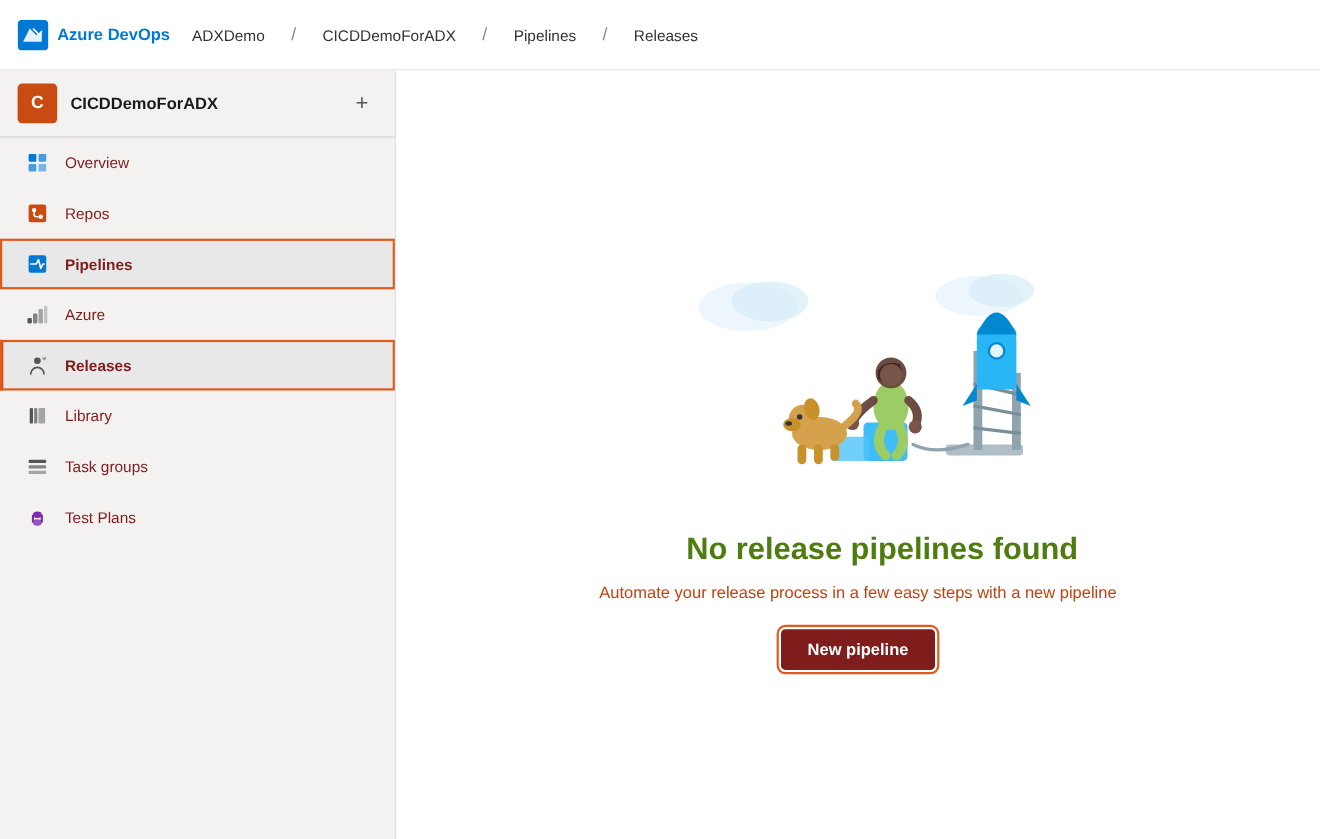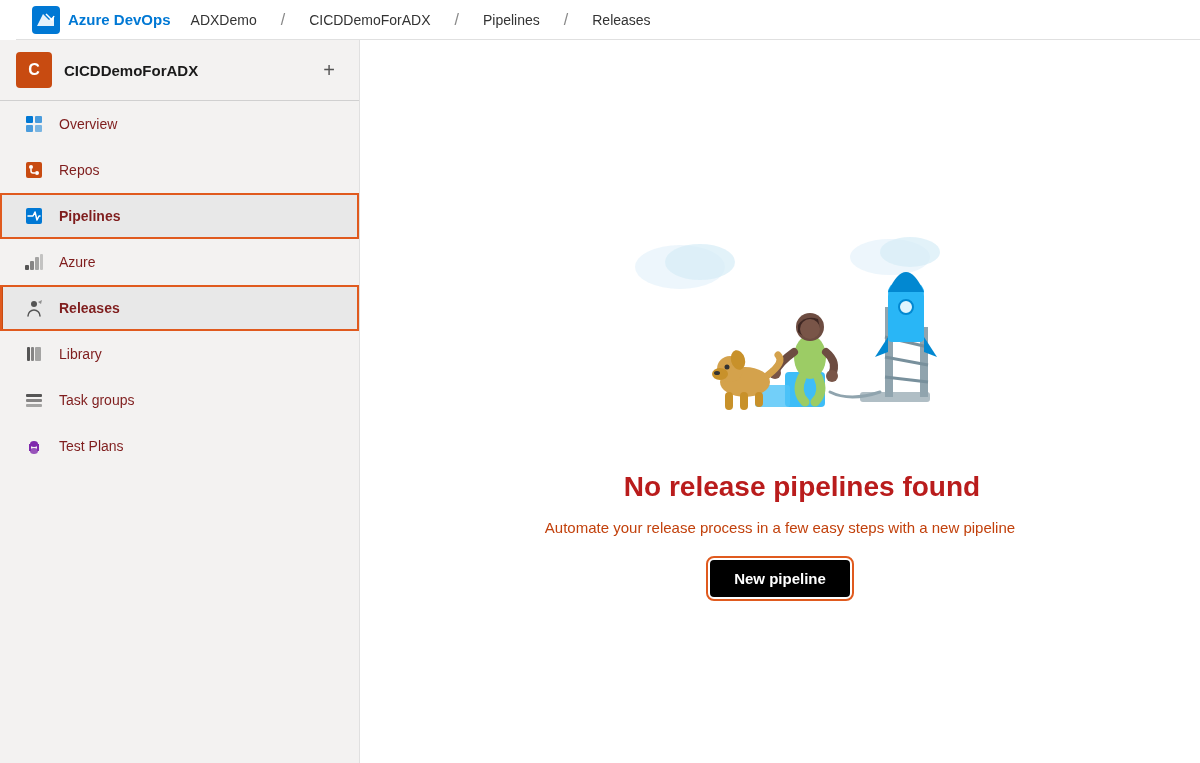--- a/index.html
+++ b/index.html
@@ -1,28 +1,27 @@
 <!DOCTYPE html>
 <html><head>
   <meta charset="utf-8">
   <style>
     * { box-sizing: border-box; margin: 0; padding: 0; }
     body { font-family: 'Segoe UI', Arial, sans-serif; background: #fff; display: flex; flex-direction: column; height: 763px; overflow: hidden; }
 
     
     .topbar {
-      height: 40px;
+      height: 64px;
       background: #fff;
       border-bottom: 1px solid #e0e0e0;
       display: flex;
       align-items: center;
       padding: 0 16px;
       gap: 20px;
       flex-shrink: 0;
-      margin-left: 16px;
     }
     .topbar-logo {
       display: flex;
       align-items: center;
       gap: 8px;
       color: #0078d4;
       font-weight: 600;
       font-size: 15px;
     }
     .azure-logo-icon {
@@ -155,30 +154,30 @@
       text-align: center;
     }
     .empty-illustration {
       width: 380px;
       height: 240px;
       margin-bottom: 8px;
     }
     .empty-title {
       font-size: 28px;
       font-weight: 600;
-      color: #b91c1c;
+      color: #4d7c0f;
       margin-left: 44px;
     }
     .empty-subtitle {
       font-size: 15px;
       color: #c2410c;
       margin-bottom: 8px;
     }
     .new-pipeline-btn {
-      background: #000000;
+      background: #7f1d1d;
       color: #fff;
       border: none;
       border-radius: 4px;
       padding: 10px 24px;
       font-size: 15px;
       font-weight: 600;
       cursor: pointer;
       outline: 2px solid #e05a1e;
       outline-offset: 2px;
     }

